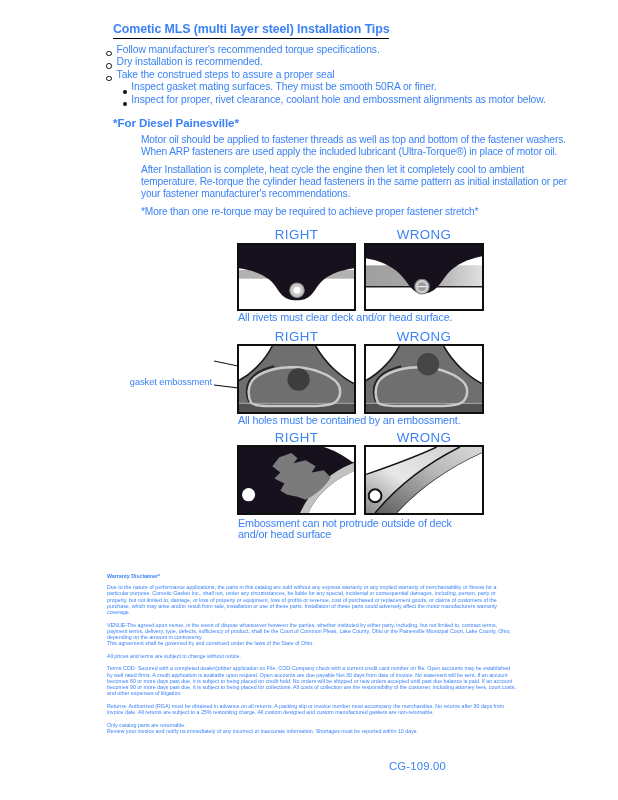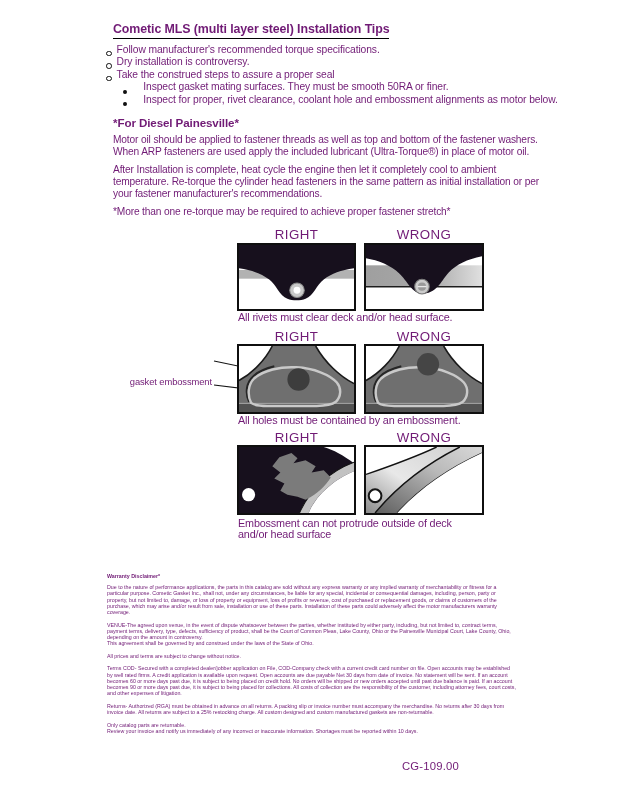--- a/index.html
+++ b/index.html
@@ -1,29 +1,29 @@
 <!DOCTYPE html>
 <html style="--ink: #17101d; --steel: #6f6f6f; --hole: #3d3d3d; --emboss: #c9c9c9; --sliver: #b2b2b2;"><head>
 <meta charset="utf-8">
 <style>
   html,body{margin:0;padding:0;background:#fff;}
   .page{position:relative;width:618px;height:800px;background:#ffffff;overflow:hidden;
-        font-family:"Liberation Sans",sans-serif;color:#701a75;}
+        font-family:"Liberation Sans",sans-serif;color:#3b82f6;}
   .abs{position:absolute;}
   .title{font-size:12.4px;font-weight:bold;letter-spacing:-0.1px;
          border-bottom:1.6px solid #000;padding-bottom:1.5px;display:inline-block;}
   .bullets{font-size:10.3px;line-height:12.4px;letter-spacing:-0.1px;}
   .b-item{display:flex;align-items:flex-end;}
   .ring{width:3.6px;height:3.6px;border:1.1px solid #111;border-radius:50%;
         flex:0 0 auto;margin:3.6px 5px 0 0;}
   .dot{width:3.8px;height:3.8px;background:#111;border-radius:50%;
        flex:0 0 auto;margin:3.9px 4.5px 0 0;}
-  .sub{margin-left:17px;gap:12px;}
+  .sub{margin-left:17px;}
   .h2{font-size:11.6px;font-weight:bold;letter-spacing:-0.1px;}
-  .para{font-size:10.2px;line-height:12.2px;letter-spacing:-0.15px;width:436px;}
+  .para{font-size:10.2px;line-height:12.2px;letter-spacing:-0.15px;width:436px;margin-left:28px;}
   .dlabel{font-size:13.3px;letter-spacing:0.4px;text-align:center;}
   .panel{box-sizing:border-box;border:2.5px solid #0f0f0f;background:#fff;}
   .panel svg{display:block;width:100%;height:100%;}
   .caption{font-size:10.8px;letter-spacing:-0.15px;white-space:pre-line;line-height:11.4px;}
   .ann{font-size:9.4px;line-height:10.6px;text-align:right;letter-spacing:-0.1px;white-space:pre-line;}
   .fine{font-size:5.3px;line-height:6.2px;width:409px;letter-spacing:0;}
   .fine .fp{white-space:pre-line;margin:0 0 6.4px 0;}
   .fine .fh{font-weight:bold;margin:0 0 5px 0;}
   .pagenum{font-size:11.3px;letter-spacing:0.2px;}
 </style>
@@ -36,21 +36,21 @@
     <span class="title">Cometic MLS (multi layer steel) Installation Tips</span>
   </div>
 
   <div class="abs bullets" style="left:106px;top:44px;width:460px;">
     <div class="b-item">
       <span class="ring"></span>
       <span>Follow manufacturer's recommended torque specifications.</span>
     </div>
     <div class="b-item">
       <span class="ring"></span>
-      <span>Dry installation is controversy.</span>
+      <span>Dry installation is recommended.</span>
     </div>
     <div class="b-item">
       <span class="ring"></span>
       <span>Take the construed steps to assure a proper seal</span>
     </div>
     <div class="b-item sub">
       <span class="dot"></span>
       <span>Inspect gasket mating surfaces.  They must be smooth 50RA or finer.</span>
     </div>
     <div class="b-item sub">
@@ -190,15 +190,15 @@
     <p class="fp">Due to the nature of performance applications, the parts in this catalog are sold without any express warranty or any implied warranty of merchantability or fitness for a particular purpose.  Cometic Gasket Inc., shall not, under any circumstances, be liable for any special, incidental or consequential damages, including, person, party or property, but not limited to, damage, or loss of property or equipment, loss of profits or revenue, cost of purchased or replacement goods, or claims of customers of the purchase, which may arise and/or result from sale, installation or use of these parts.  Installation of these parts could adversely affect the motor manufacturers warranty coverage.</p>
     <p class="fp">VENUE-The agreed upon venue, in the event of dispute whatsoever between the parties, whether instituted by either party, including, but not limited to, contract terms, payment terms, delivery, type, defects, sufficiency of product, shall be the Court of Common Pleas, Lake County, Ohio or the Painesville Municipal Court, Lake County, Ohio, depending on the amount in controversy.
 This agreement shall be governed by and construed under the laws of the State of Ohio.</p>
     <p class="fp">All prices and terms are subject to change without notice.</p>
     <p class="fp">Terms COD- Secured with a completed dealer/jobber application on File, COD-Company check with a current credit card number on file.  Open accounts may be established by well rated firms.  A credit application is available upon request.  Open accounts are due payable Net 30 days from date of invoice.  No statement will be sent.  If an account becomes 60 or more days past due, it is subject to being placed on credit hold.  No orders will be shipped or new orders accepted until past due balance is paid.  If an account becomes 90 or more days past due, it is subject to being placed for collections.  All costs of collection are the responsibility of the customer, including attorney fees, court costs, and other expenses of litigation.</p>
     <p class="fp">Returns- Authorized (RGA) must be obtained in advance on all returns.  A packing slip or invoice number must accompany the merchandise.  No returns after 30 days from invoice date.  All returns are subject to a 25% restocking charge.  All custom designed and custom manufactured gaskets are non-returnable.</p>
     <p class="fp">Only catalog parts are returnable.
 Review your invoice and notify us immediately of any incorrect or inaccurate information.  Shortages must be reported within 10 days.</p>
   </div>
 
-  <div class="abs pagenum" style="left:402px;top:760px;">CG-109.00</div>
+  <div class="abs pagenum" style="left:389px;top:760px;">CG-109.00</div>
 
 </div>
 
 </body></html>

